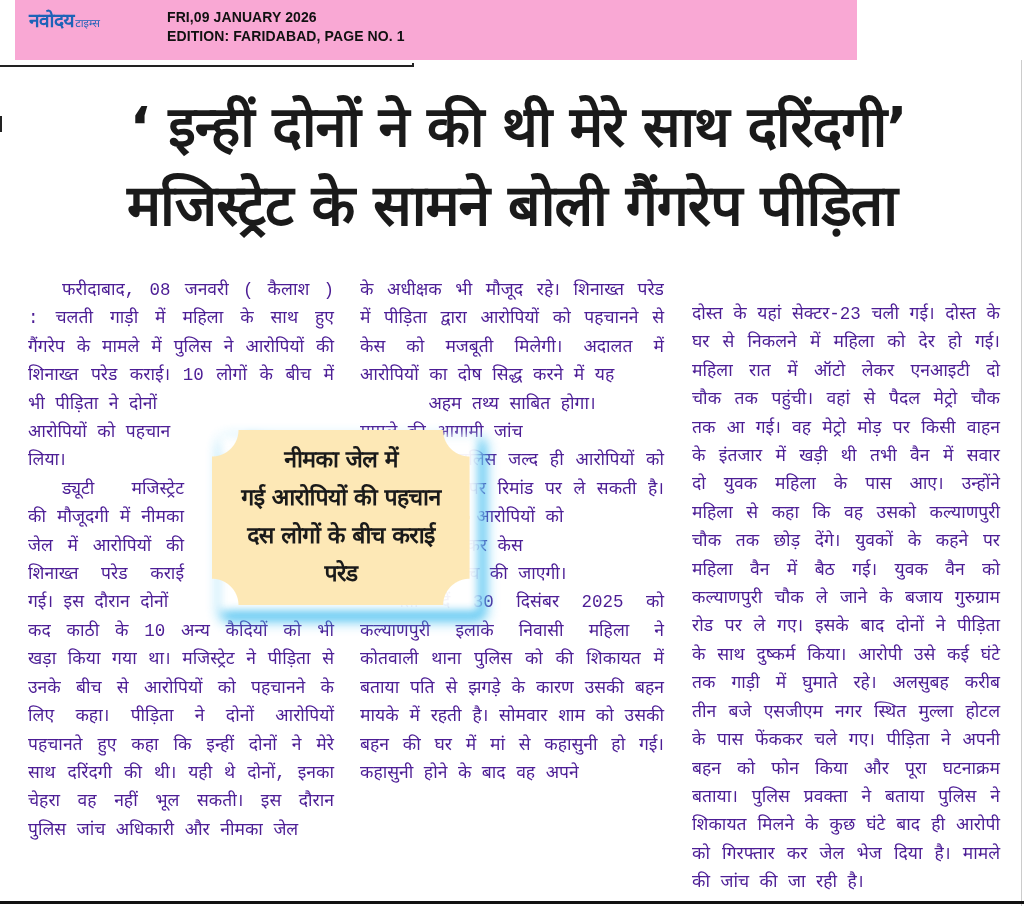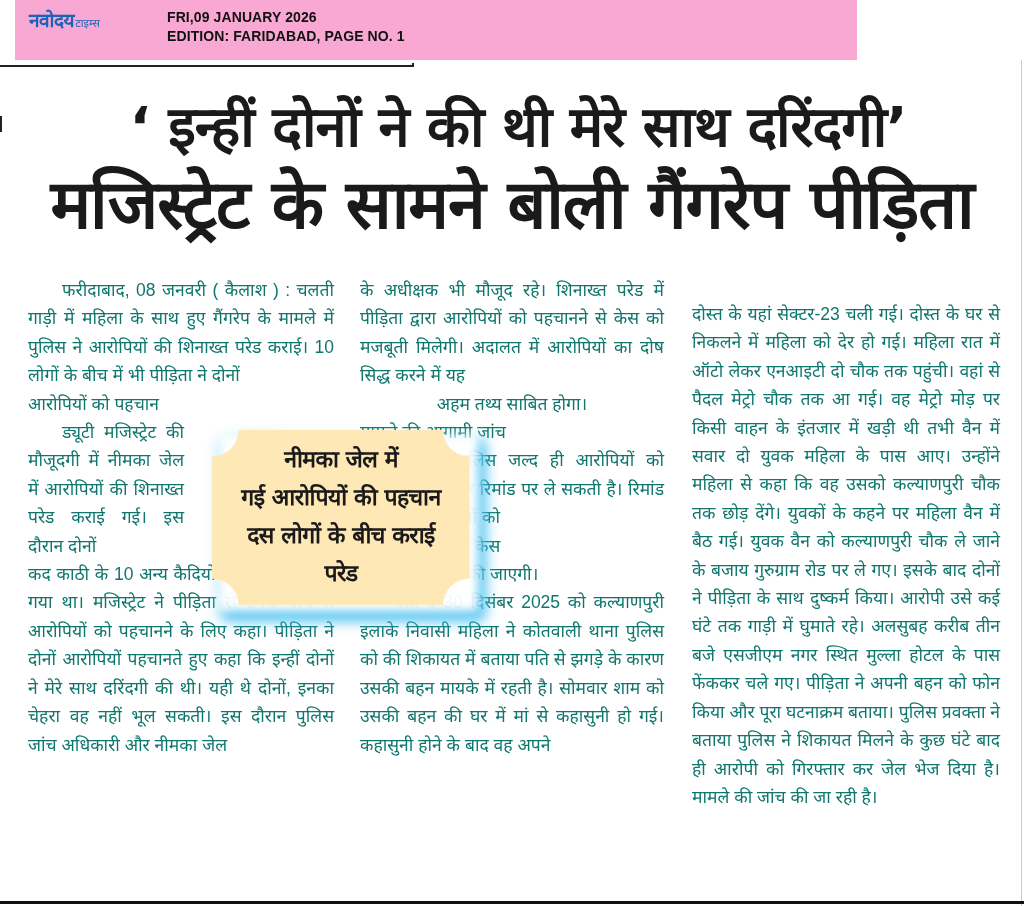--- a/index.html
+++ b/index.html
@@ -28,25 +28,25 @@
   }
   .right-rule { position: absolute; left: 1021px; top: 60px; width: 1px; height: 846px; background: #ccc; }
   .left-tick { position: absolute; left: 0; top: 116px; width: 2px; height: 16px; background: #222; }
 
   .headline {
     position: absolute; left: 0; top: 84px; width: 1024px;
     text-align: center; font-family: "DejaVu Sans", sans-serif; font-weight: bold;
     color: #1a1a1a; font-size: 58px; line-height: 86px; letter-spacing: -1px;
   }
   .headline .l1 { display: block; padding-left: 12px; font-size: 56px; }
-  .headline .l2 { display: block; margin-top: -8px; font-size: 68px; }
+  .headline .l2 { display: block; margin-top: -8px; font-size: 57px; }
 
   .col {
-    position: absolute; top: 276px; font-family: Liberation Sans, sans-serif;
-    font-size: 17.5px; line-height: 28.4px; color: #0f766e; text-align: justify;
+    position: absolute; top: 276px; font-family: Liberation Mono, monospace;
+    font-size: 17.5px; line-height: 28.4px; color: #4c1d95; text-align: justify;
   }
   .col p { margin: 0; }
   .col .indent { text-indent: 34px; }
   .col1 { left: 28px; width: 306px; }
   .col2 { left: 360px; width: 304px; }
   .col3 { left: 692px; width: 308px; margin-top: 24px; }
 
   .wrap-short { width: 156px; }
   .wrap-mid { width: 212px; }
   .c2-wrap { margin-left: 118px; }
@@ -100,20 +100,21 @@
 <div class="left-tick"></div>
 
 <h1 class="headline">
   <span class="l1">‘ इन्हीं दोनों ने की थी मेरे साथ दरिंदगी’</span>
   <span class="l2">मजिस्ट्रेट के सामने बोली गैंगरेप पीड़िता</span>
 </h1>
 
 <div class="col col1">
   <p class="indent"><span>फरीदाबाद, 08 जनवरी ( कैलाश ) : चलती गाड़ी में महिला के साथ हुए गैंगरेप के मामले में पुलिस ने आरोपियों की शिनाख्त परेड कराई। 10 लोगों के बीच में भी पीड़िता ने दोनों</span></p>
   <p class="wrap-mid">आरोपियों को पहचान</p>
+  <p>लिया।</p>
   <p class="indent wrap-short">ड्यूटी मजिस्ट्रेट की मौजूदगी में नीमका जेल में आरोपियों की शिनाख्त परेड कराई गई। इस दौरान दोनों</p>
   <p>कद काठी के 10 अन्य कैदियों को भी खड़ा किया गया था। मजिस्ट्रेट ने पीड़िता से उनके बीच से आरोपियों को पहचानने के लिए कहा। पीड़िता ने दोनों आरोपियों पहचानते हुए कहा कि इन्हीं दोनों ने मेरे साथ दरिंदगी की थी। यही थे दोनों, इनका चेहरा वह नहीं भूल सकती। इस दौरान पुलिस जांच अधिकारी और नीमका जेल</p>
 </div>
 
 <div class="col col2">
   <p>के अधीक्षक भी मौजूद रहे। शिनाख्त परेड में पीड़िता द्वारा आरोपियों को पहचानने से केस को मजबूती मिलेगी। अदालत में आरोपियों का दोष सिद्ध करने में यह</p>
   <p style="text-align:center">अहम तथ्य साबित होगा।</p>
   <p class="c2-wrap">मामले की आगामी जांच</p>
   <p class="c2-wrap2">के लिए अब पुलिस जल्द ही आरोपियों को प्रोडक्शन वारंट पर रिमांड पर ले सकती है। रिमांड के दौरान आरोपियों को</p>
   <p class="c2-wrap">मौके पर ले जाकर केस</p>

